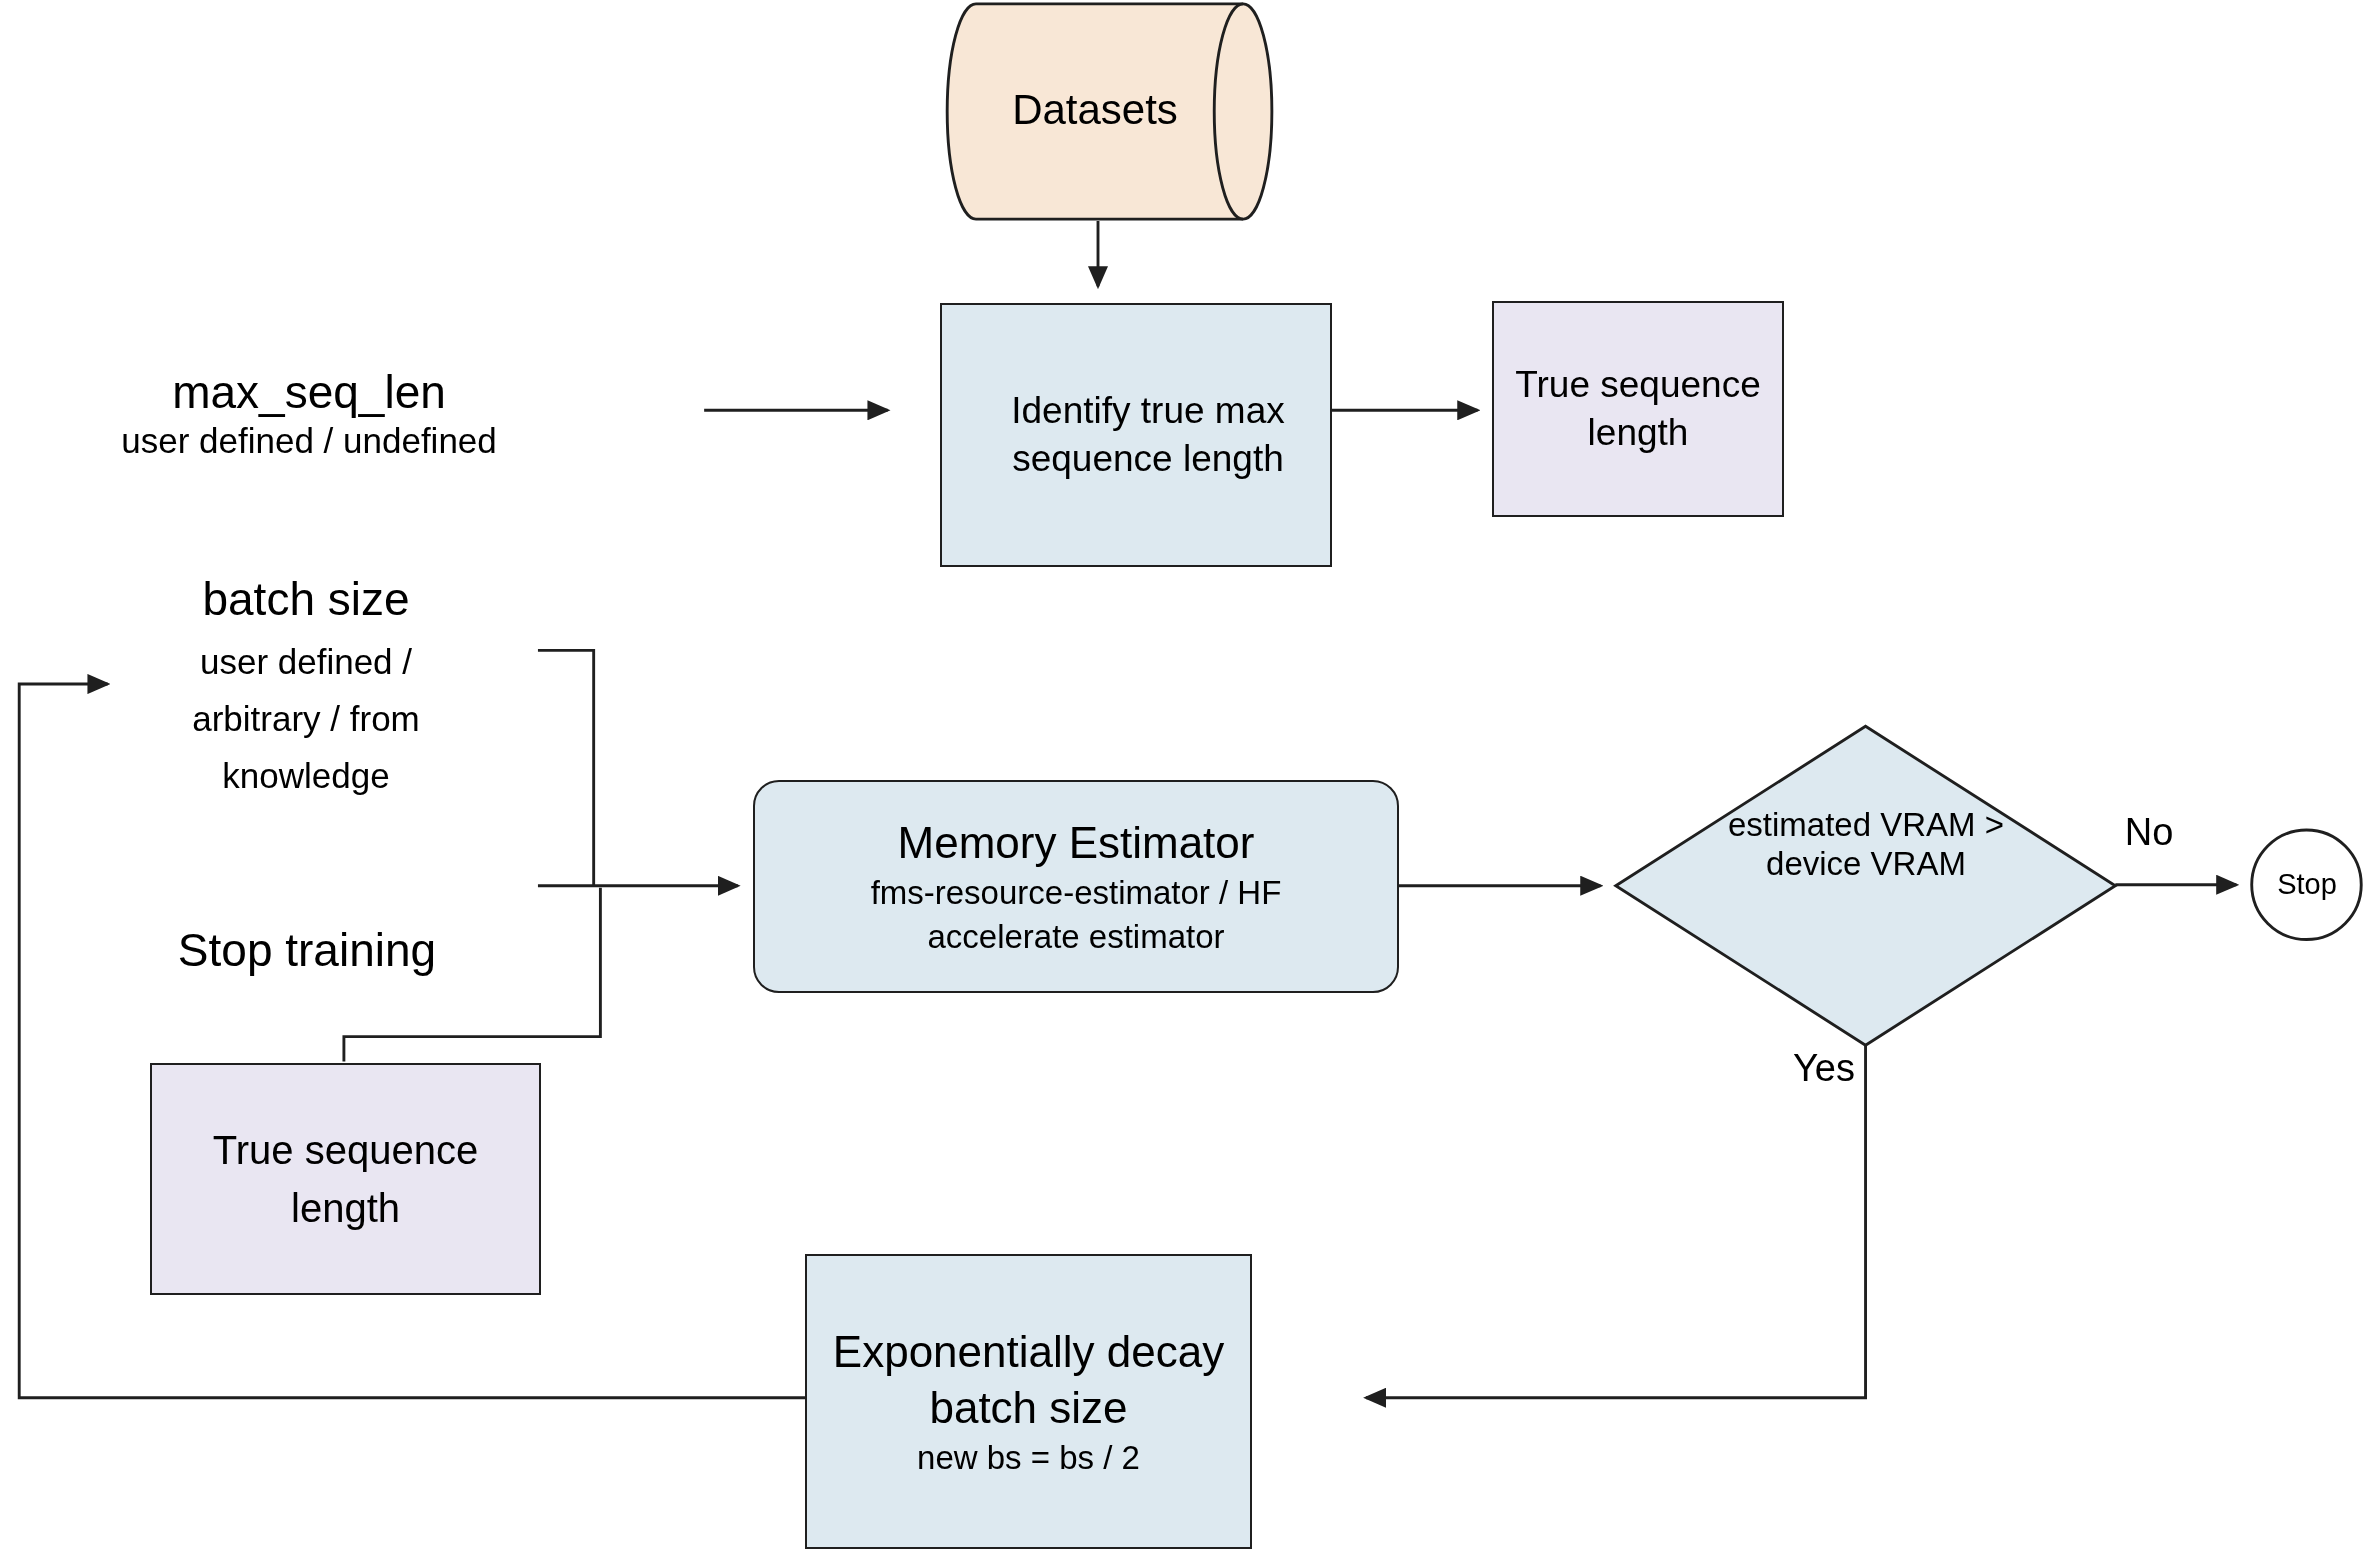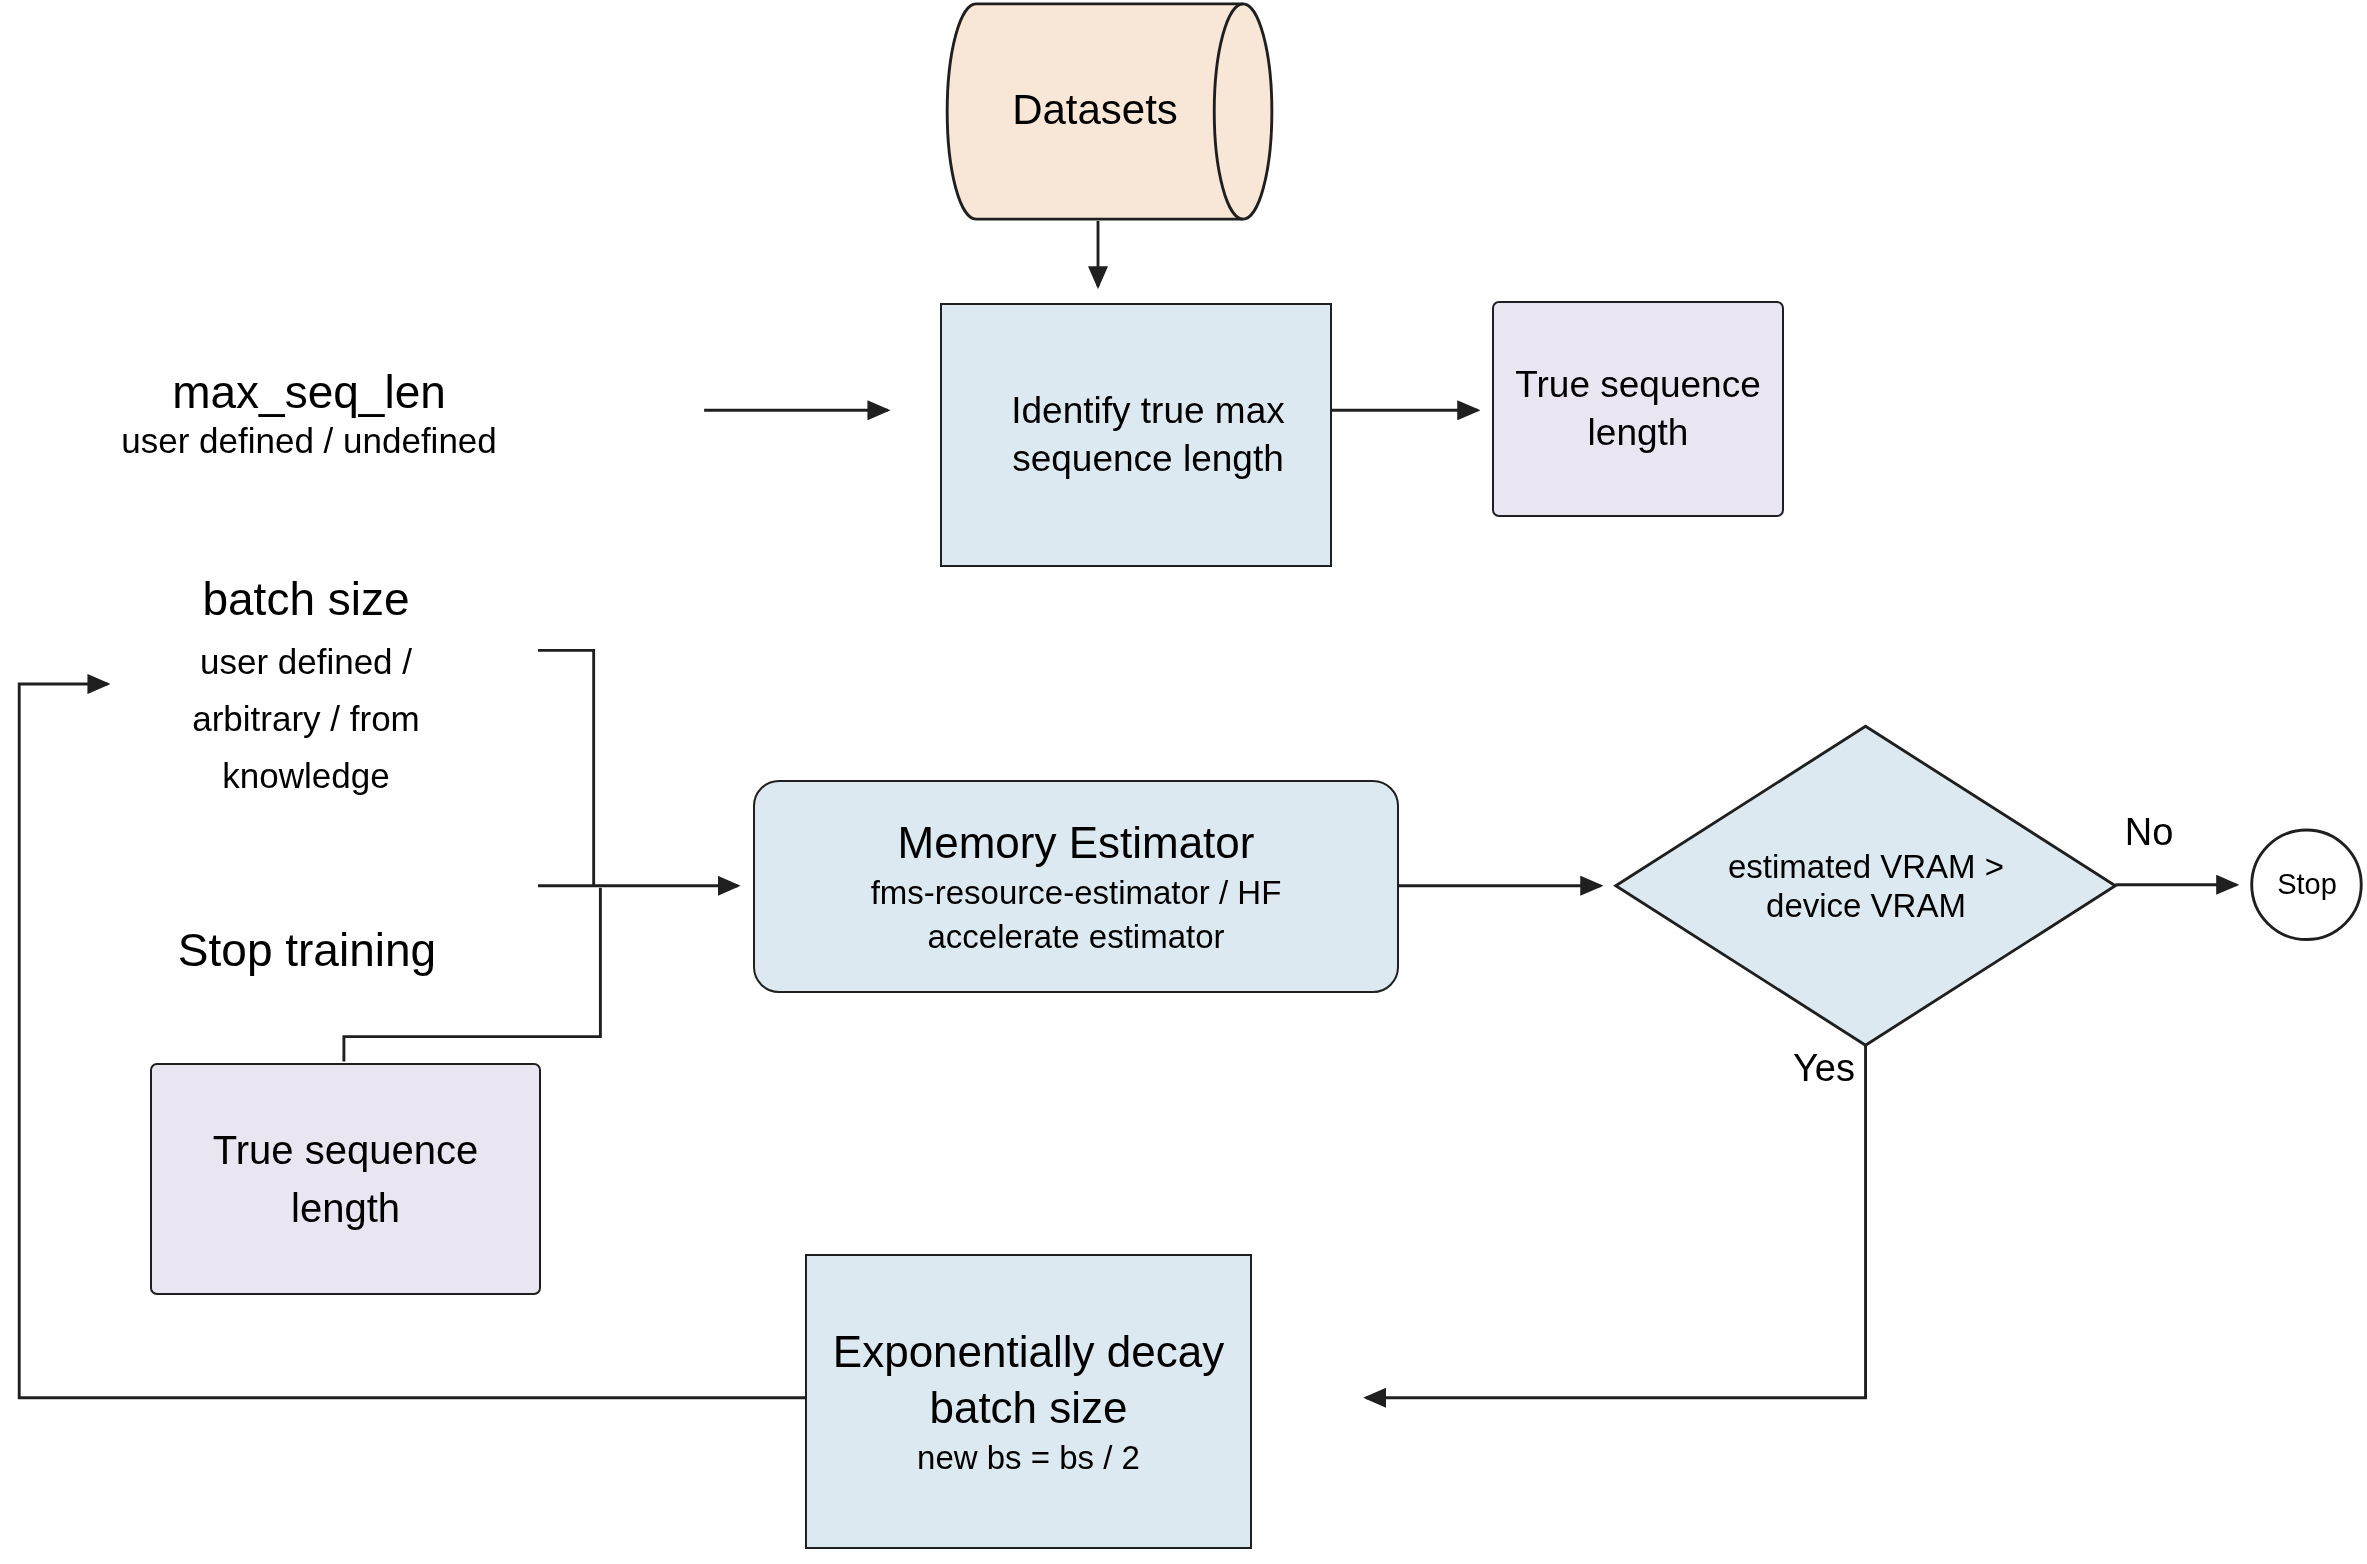--- a/index.html
+++ b/index.html
@@ -24,21 +24,21 @@
   .shape{stroke:var(--stroke);stroke-width:3;}
   .node{
     position:absolute;
     border:2.9px solid var(--stroke);
     display:flex;flex-direction:column;
     align-items:center;justify-content:center;
     text-align:center;
     box-sizing:border-box;
   }
   .node.blue{background:var(--process-fill);}
-  .node.lav{background:var(--data-fill);border-radius:7px;}
+  .node.lav{background:var(--data-fill);}
   .float-label{
     position:absolute;
     transform:translate(-50%,-50%);
     text-align:center;
     white-space:nowrap;
   }
   .t48{font-size:46px;line-height:56px;}
   .t46{font-size:44px;line-height:56px;}
   .t44{font-size:42px;line-height:50px;}
   .t42{font-size:40px;line-height:58px;}
@@ -109,21 +109,21 @@
   <div class="float-label" style="left:307px;top:950px;">
     <div class="t48" style="line-height:60px;">Stop training</div>
   </div>
 
   <div class="node blue" style="left:753px;top:780px;width:646px;height:213px;border-radius:26px;">
     <div class="t46">Memory Estimator</div>
     <div class="t34s">fms-resource-estimator / HF</div>
     <div class="t34s">accelerate estimator</div>
   </div>
 
-  <div class="float-label" style="left:1866px;top:886px;">
+  <div class="float-label" style="left:1866px;top:844px;">
     <div class="t34">estimated VRAM &gt;</div>
     <div class="t34">device VRAM</div>
   </div>
 
   <div class="float-label t40" style="left:2149px;top:832px;">No</div>
   <div class="float-label t40" style="left:1824px;top:1068px;">Yes</div>
 
   <div class="float-label t30" style="left:2307px;top:884px;">Stop</div>
 
   <div class="node lav" style="left:150px;top:1063px;width:391px;height:232px;">

